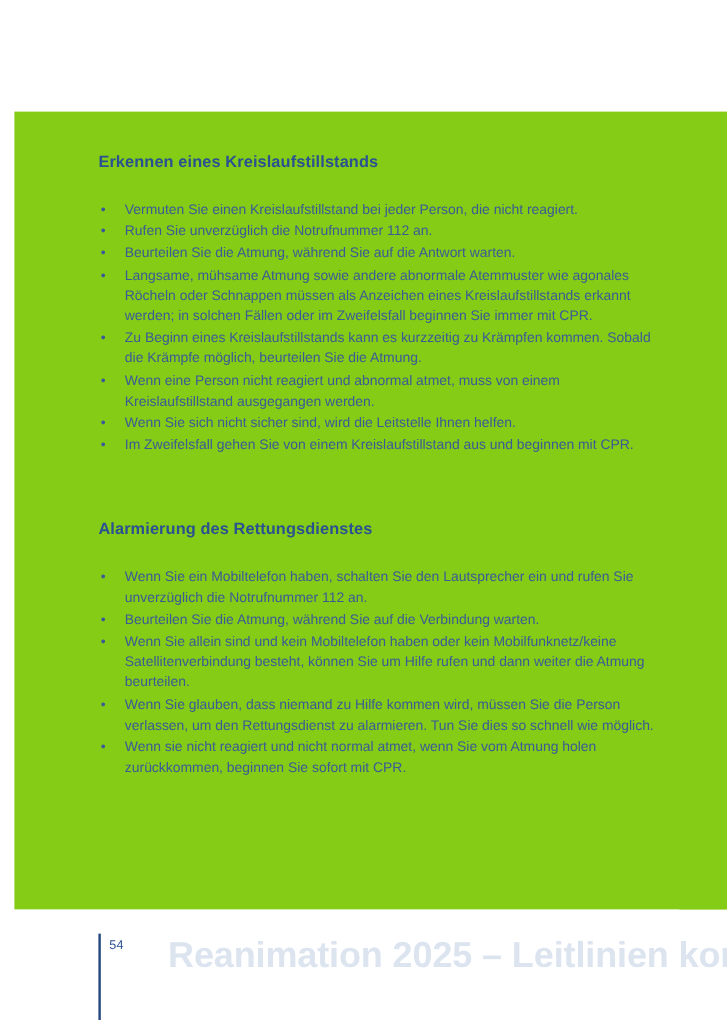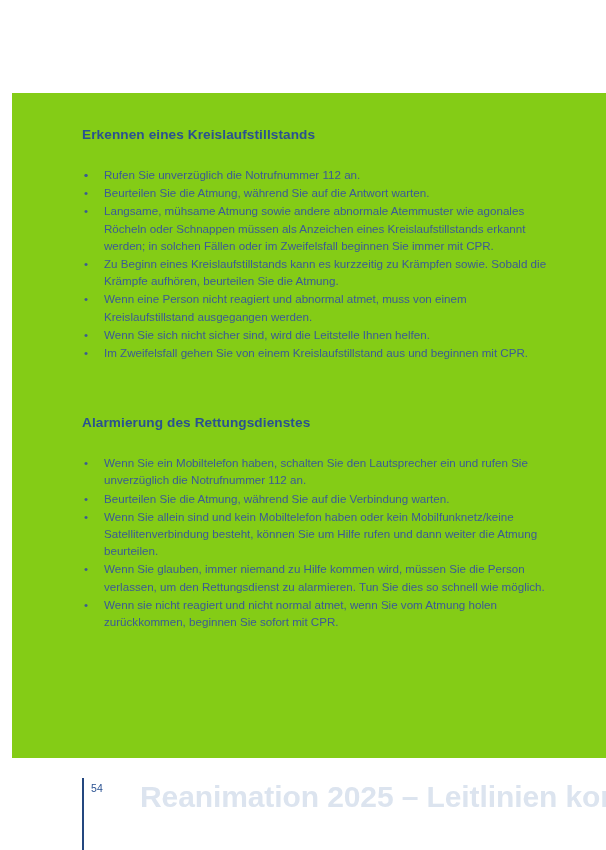--- a/index.html
+++ b/index.html
@@ -114,36 +114,37 @@
 <div class="page">
 
   <div class="content-panel">
     <div class="content-inner">
 
       <div class="section">
         <h2 class="section-heading">Erkennen eines Kreislaufstillstands</h2>
         <ul class="bullet-list">
           <li class="bullet-item">
             <span class="dot">•</span>
+            <span>Vermuten Sie einen Kreislaufstillstand bei jeder Person, die nicht reagiert.</span>
           </li>
           <li class="bullet-item">
             <span class="dot">•</span>
             <span>Rufen Sie unverzüglich die Notrufnummer 112 an.</span>
           </li>
           <li class="bullet-item">
             <span class="dot">•</span>
             <span>Beurteilen Sie die Atmung, während Sie auf die Antwort warten.</span>
           </li>
           <li class="bullet-item">
             <span class="dot">•</span>
             <span>Langsame, mühsame Atmung sowie andere abnormale Atemmuster wie agonales Röcheln oder Schnappen müssen als Anzeichen eines Kreislaufstillstands erkannt werden; in solchen Fällen oder im Zweifelsfall beginnen Sie immer mit CPR.</span>
           </li>
           <li class="bullet-item">
             <span class="dot">•</span>
-            <span>Zu Beginn eines Kreislaufstillstands kann es kurzzeitig zu Krämpfen sowie. Sobald die Krämpfe aufhören, beurteilen Sie die Atmung.</span>
+            <span>Zu Beginn eines Kreislaufstillstands kann es kurzzeitig zu Krämpfen kommen. Sobald die Krämpfe möglich, beurteilen Sie die Atmung.</span>
           </li>
           <li class="bullet-item">
             <span class="dot">•</span>
             <span>Wenn eine Person nicht reagiert und abnormal atmet, muss von einem Kreislaufstillstand ausgegangen werden.</span>
           </li>
           <li class="bullet-item">
             <span class="dot">•</span>
             <span>Wenn Sie sich nicht sicher sind, wird die Leitstelle Ihnen helfen.</span>
           </li>
           <li class="bullet-item">
@@ -165,21 +166,21 @@
           <li class="bullet-item">
             <span class="dot">•</span>
             <span>Beurteilen Sie die Atmung, während Sie auf die Verbindung warten.</span>
           </li>
           <li class="bullet-item">
             <span class="dot">•</span>
             <span>Wenn Sie allein sind und kein Mobiltelefon haben oder kein Mobilfunknetz/keine Satellitenverbindung besteht, können Sie um Hilfe rufen und dann weiter die Atmung beurteilen.</span>
           </li>
           <li class="bullet-item">
             <span class="dot">•</span>
-            <span>Wenn Sie glauben, immer niemand zu Hilfe kommen wird, müssen Sie die Person verlassen, um den Rettungsdienst zu alarmieren. Tun Sie dies so schnell wie möglich.</span>
+            <span>Wenn Sie glauben, dass niemand zu Hilfe kommen wird, müssen Sie die Person verlassen, um den Rettungsdienst zu alarmieren. Tun Sie dies so schnell wie möglich.</span>
           </li>
           <li class="bullet-item">
             <span class="dot">•</span>
             <span>Wenn sie nicht reagiert und nicht normal atmet, wenn Sie vom Atmung holen zurückkommen, beginnen Sie sofort mit CPR.</span>
           </li>
         </ul>
       </div>
 
     </div>
   </div>

